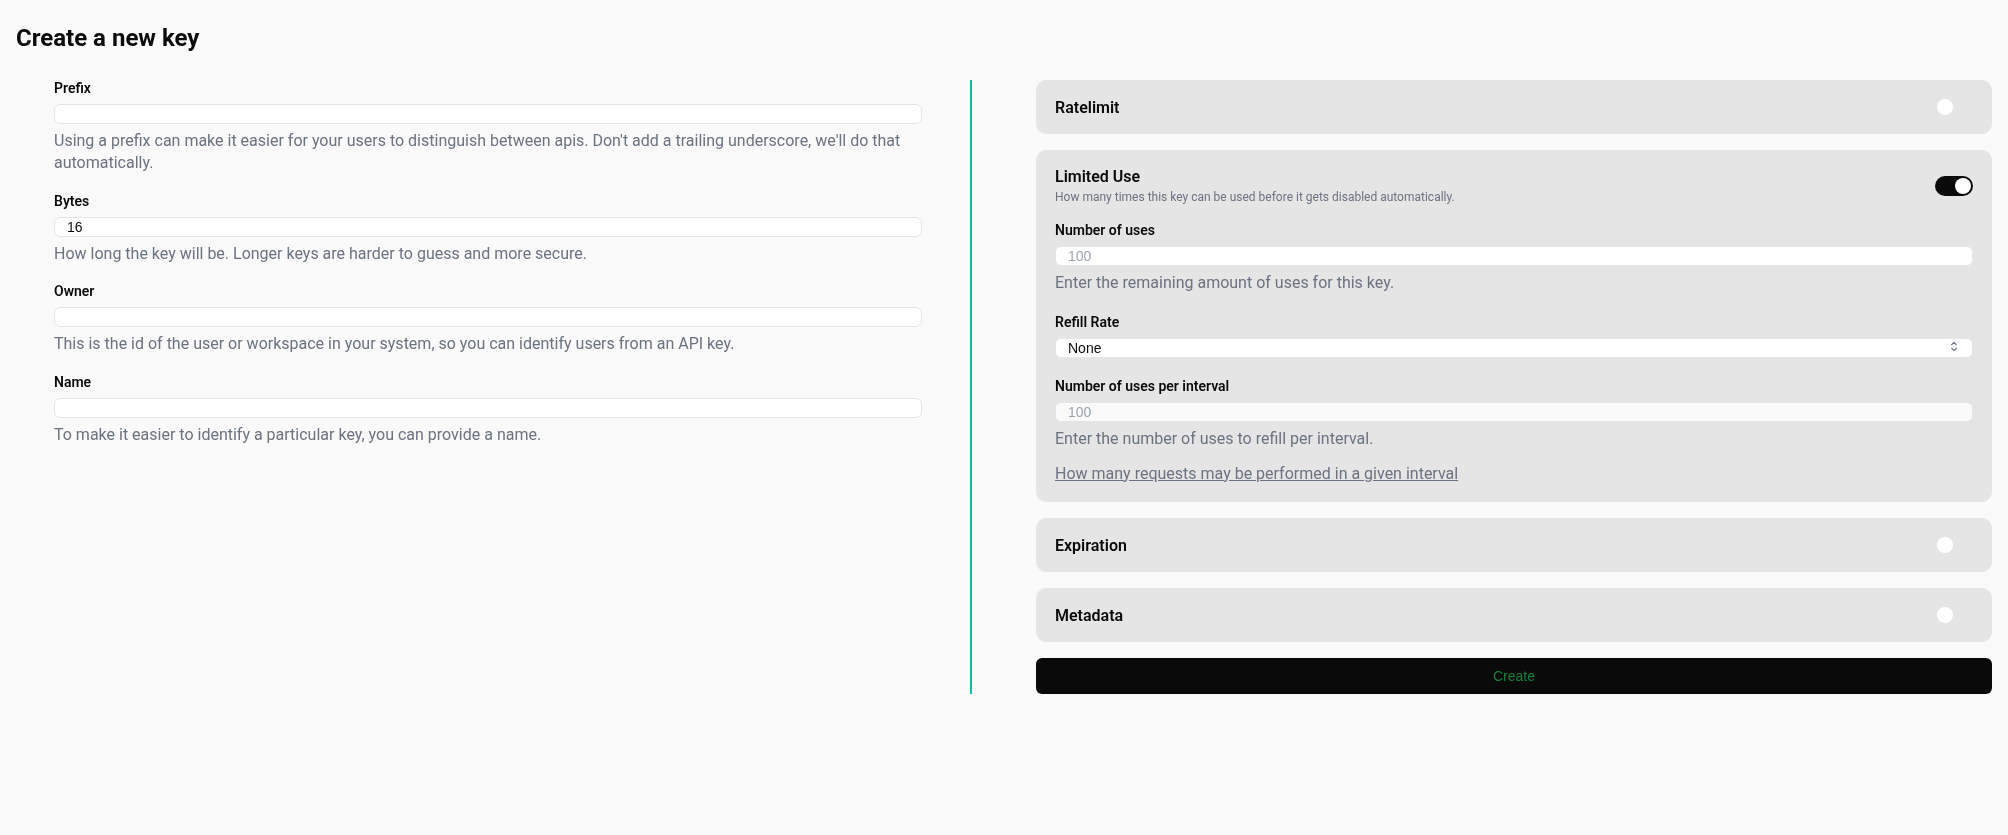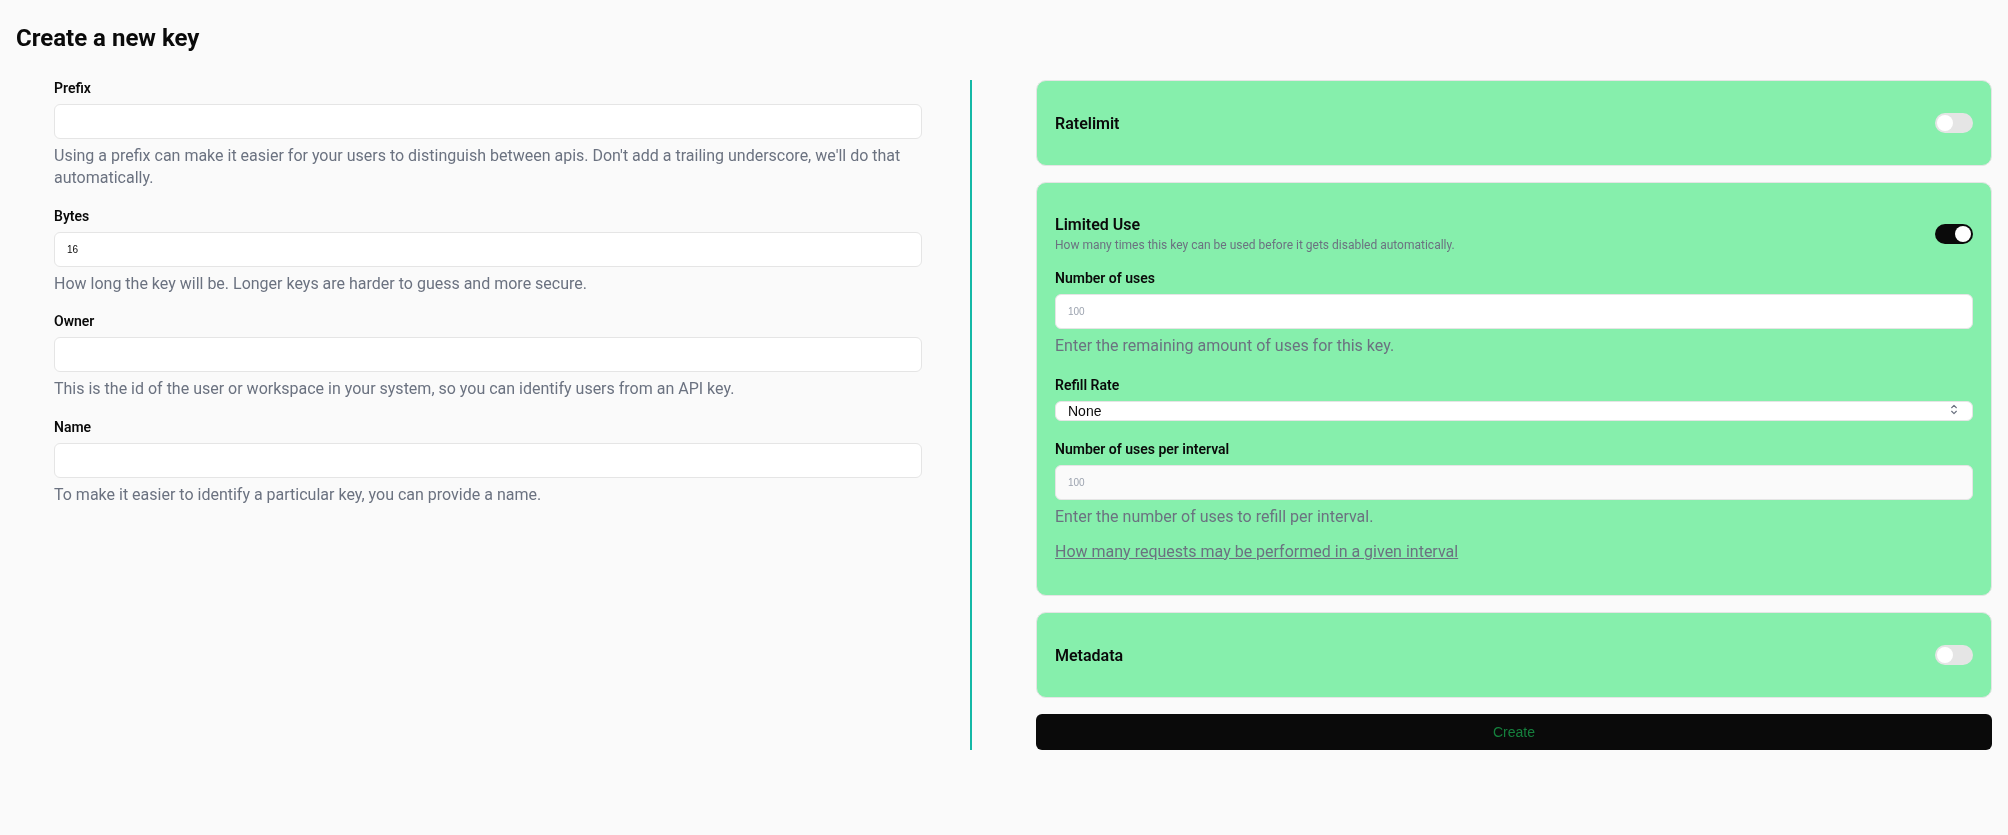--- a/index.html
+++ b/index.html
@@ -40,46 +40,46 @@
       margin-bottom: 18px;
     }
     .field-label {
       font-size: 14px;
       font-weight: 600;
       margin-bottom: 8px;
       display: block;
     }
     .text-input {
       width: 100%;
-      height: 35px;
+      height: 20px;
       padding: 0 12px;
       border: 1px solid #e5e5e5;
       border-radius: 6px;
       background: #ffffff;
-      font-size: 10px;
+      font-size: 14px;
       color: #0a0a0a;
     }
     .text-input:disabled {
       background: #fafafa;
       color: #9ca3af;
     }
     .text-input::placeholder {
       color: #9ca3af;
     }
     .help-text {
       font-size: 16px;
       color: #6b7280;
       margin-top: 6px;
       line-height: 1.4;
     }
     .card {
       border: 1px solid #e5e5e5;
       border-radius: 10px;
-      background: #86efac;
-      padding: 32px 18px;
+      background: #e5e5e5;
+      padding: 16px 18px;
     }
     .card-header {
       display: flex;
       align-items: center;
       justify-content: space-between;
     }
     .card-title {
       font-size: 16px;
       font-weight: 600;
     }
@@ -244,20 +244,28 @@
 
         <div class="field card-section">
           <label class="field-label">Number of uses per interval</label>
           <input type="text" class="text-input" disabled="" placeholder="100" style="">
           <div class="help-text">Enter the number of uses to refill per interval.</div>
           <div class="help-text" style="margin-top:12px;text-decoration:underline;">How many requests may be performed in a given interval</div>
         </div>
       </div>
     </div>
 
+    <div class="card">
+      <div class="card-header">
+        <div class="card-title">Expiration</div>
+        <div class="toggle off">
+          <div class="toggle-knob"></div>
+        </div>
+      </div>
+    </div>
 
     <div class="card">
       <div class="card-header">
         <div class="card-title">Metadata</div>
         <div class="toggle off">
           <div class="toggle-knob"></div>
         </div>
       </div>
     </div>
 

